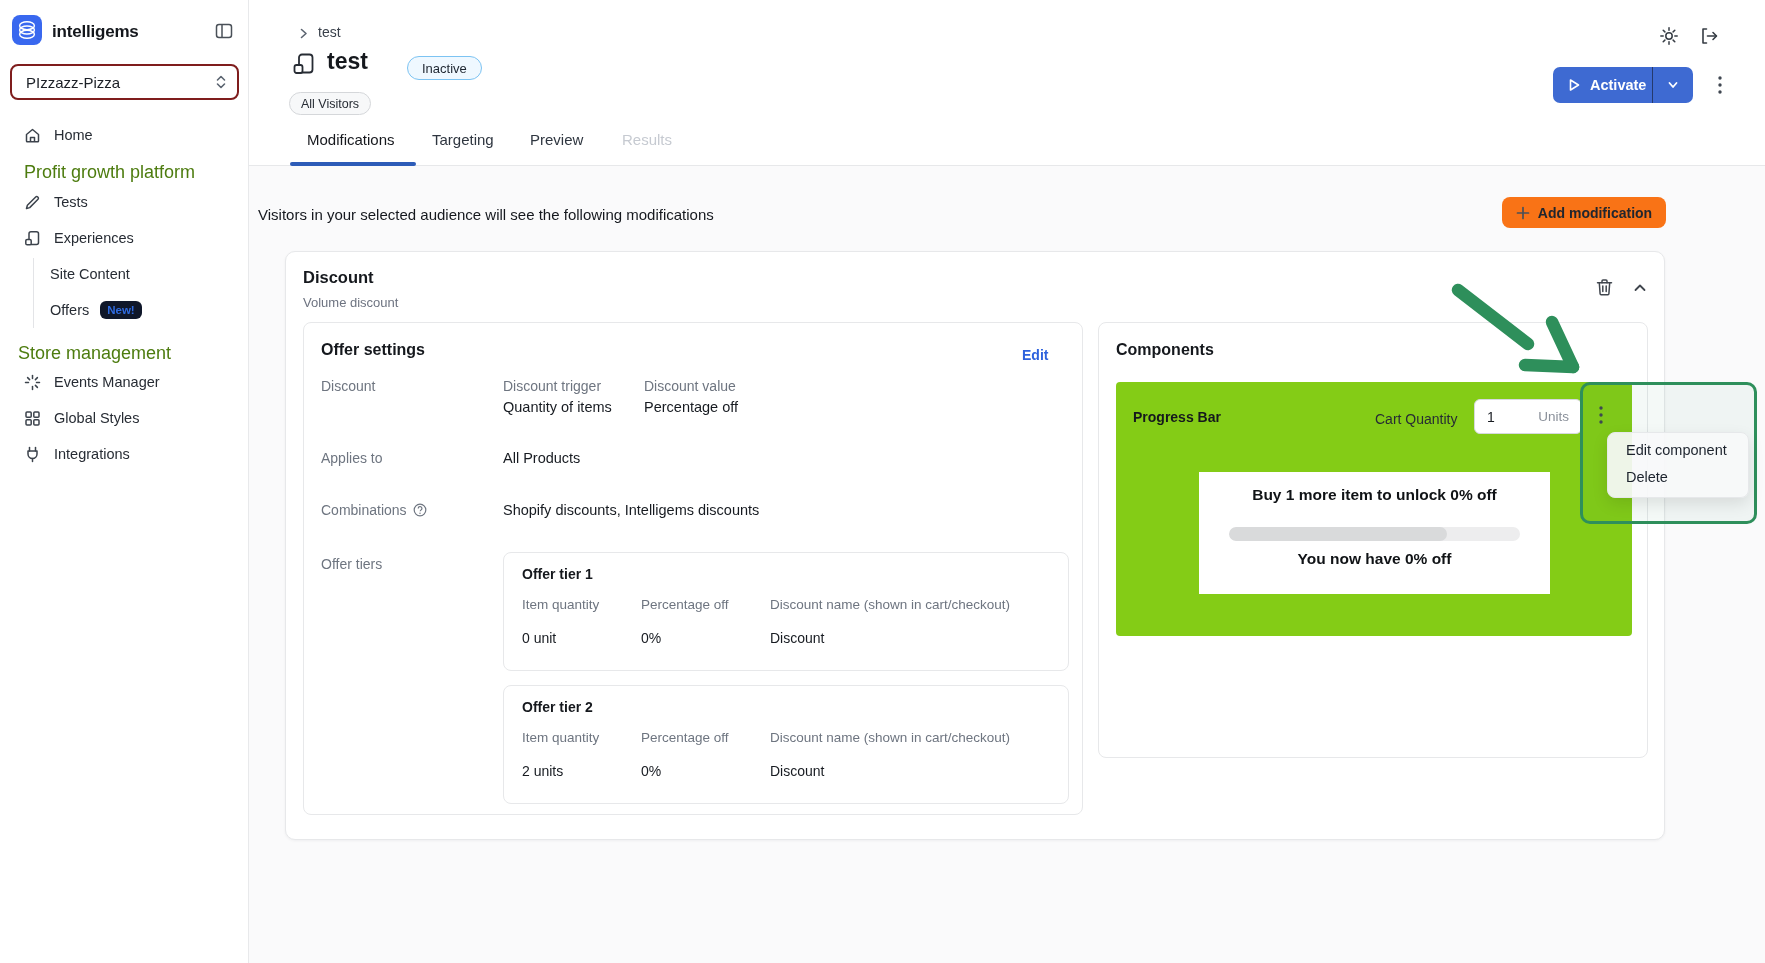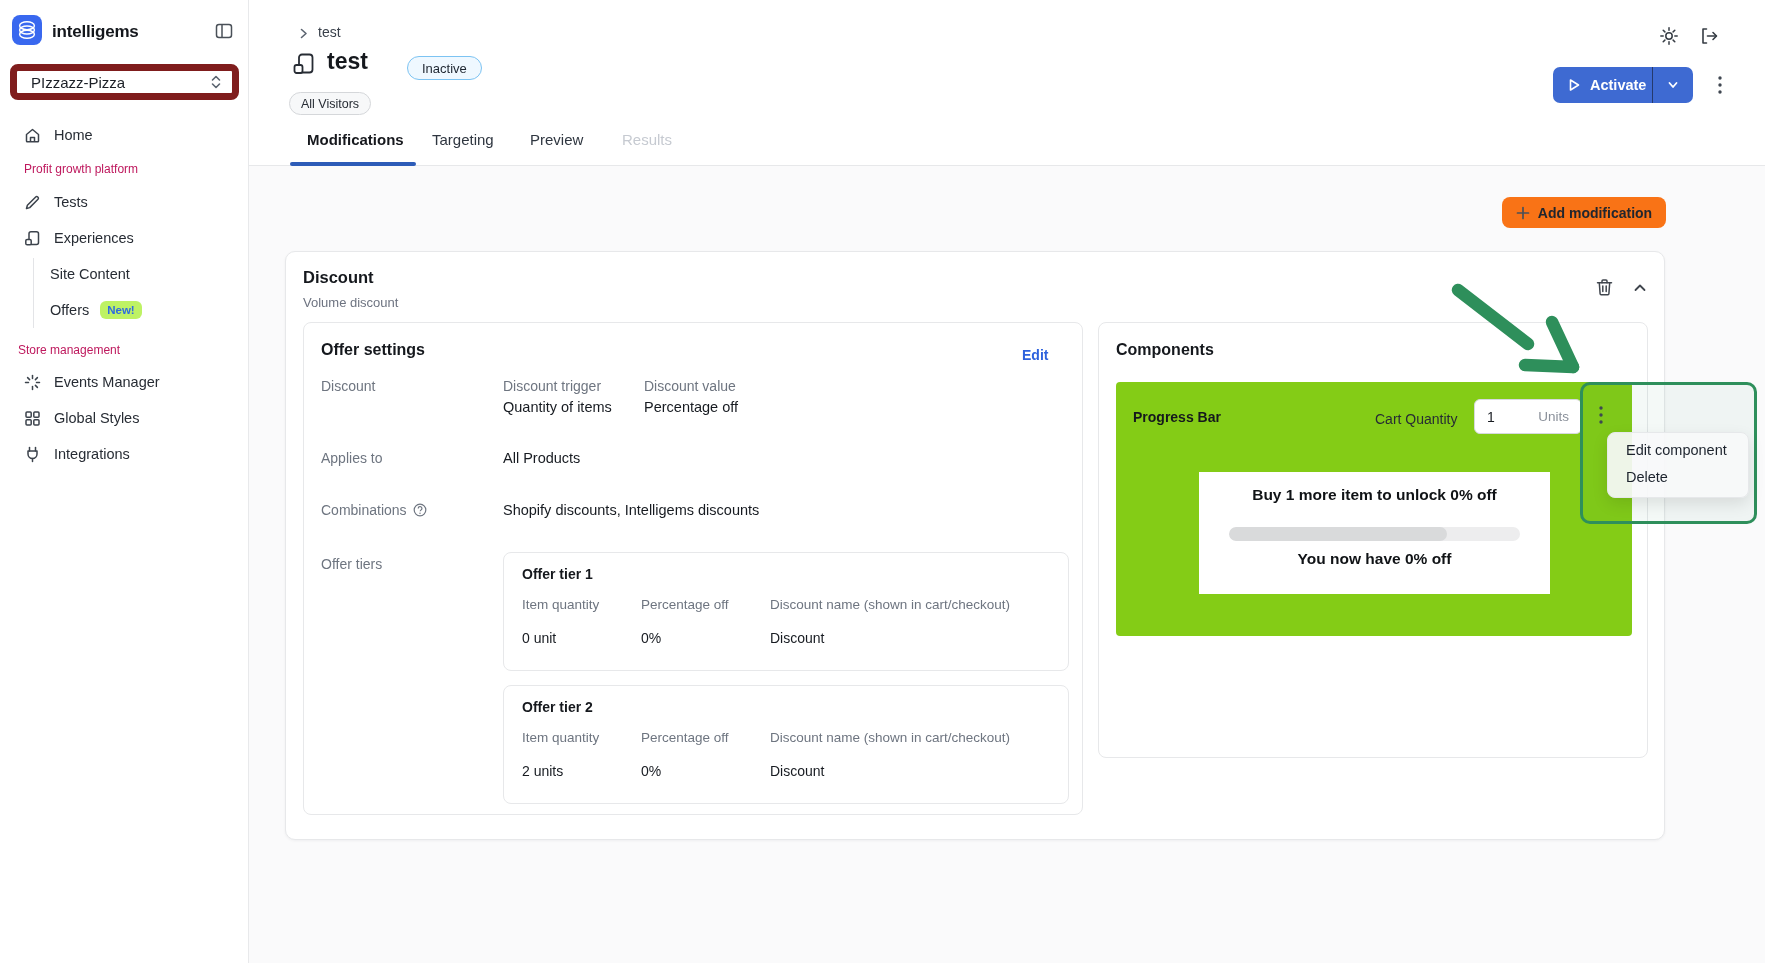--- a/index.html
+++ b/index.html
@@ -6,40 +6,40 @@
   html,body { width:1765px; height:963px; }
   body { font-family:"Liberation Sans", sans-serif; background:#fafafb; color:#171b21; overflow:hidden; }
   .page { position:relative; width:1765px; height:740px; }
   svg { display:block; }
 
   
   .sidebar { position:absolute; left:0; top:0; width:249px; height:963px; background:#fff; border-right:1px solid #e8e9eb; z-index:10; }
   .logo { position:absolute; left:12px; top:15px; width:30px; height:30px; border-radius:8px; background:#3968ef; display:flex; align-items:center; justify-content:center; }
   .brand { position:absolute; left:52px; top:22px; font-size:17px; font-weight:700; color:#14171c; letter-spacing:-0.2px; }
   .panel-toggle { position:absolute; left:214px; top:21px; width:20px; height:20px; color:#4a5058; cursor:pointer; }
-  .workspace-select { position:absolute; left:10px; top:64px; width:229px; height:36px; border:7px solid #7f1d1d; border-radius:8px; background:#fff; display:flex; align-items:center; padding:0 10px 0 14px; font-size:15px; color:#1b1f26; cursor:pointer; }
+  .workspace-select { position:absolute; left:10px; top:64px; width:229px; height:36px; border:2px solid #7f1d1d; border-radius:8px; background:#fff; display:flex; align-items:center; padding:0 10px 0 14px; font-size:15px; color:#1b1f26; cursor:pointer; }
   .workspace-select .grow { flex:1; }
   .nav-item { position:absolute; left:0; width:249px; height:34px; display:flex; align-items:center; gap:13px; padding-left:24px; font-size:14.5px; color:#272c34; cursor:pointer; }
   .nav-item .ic { width:17px; height:17px; color:#3c434c; flex:0 0 auto; }
   .nav-sub { padding-left:50px; }
-  .nav-section { position:absolute; left:24px; font-size:12px; color:#be185d; }
+  .nav-section { position:absolute; left:24px; font-size:18px; color:#4d7c0f; }
   .nav-section.sm { left:18px; }
   .sub-rail { position:absolute; left:33px; top:258px; height:70px; border-left:1px solid #e3e4e7; }
-  .new-badge { background:#bef264; color:#2f6be0; font-size:11.5px; font-weight:700; border-radius:6px; padding:3px 7px; margin-left:-2px; }
+  .new-badge { background:#0f172a; color:#2f6be0; font-size:11.5px; font-weight:700; border-radius:6px; padding:3px 7px; margin-left:-2px; }
 
   
   .header-band { position:absolute; left:249px; top:0; width:1516px; height:166px; background:#fff; border-bottom:1px solid #e7e8ea; }
   .crumb-chev { position:absolute; left:297px; top:27px; width:13px; height:13px; color:#5b6470; }
   .crumb-text { position:absolute; left:318px; top:24px; font-size:14px; color:#3a414b; cursor:pointer; }
   .title-icon { position:absolute; left:292px; top:52px; width:24px; height:24px; color:#272c34; }
   .page-title { position:absolute; left:327px; top:48px; font-size:23px; font-weight:700; color:#15181d; }
   .badge-inactive { position:absolute; left:407px; top:56px; height:24px; padding:0 14px; display:flex; align-items:center; border-radius:13px; background:#eff8ff; border:1px solid #7cc3f2; font-size:13px; color:#1d2530; }
   .chip-audience { position:absolute; left:289px; top:92px; height:23px; padding:0 11px; display:flex; align-items:center; border-radius:12px; background:#f7f8f9; border:1px solid #d5d7da; font-size:12.5px; color:#272c34; cursor:pointer; }
   .tab { position:absolute; top:131px; font-size:15px; color:#2f3640; cursor:pointer; }
-  .tab.active { font-weight:700; color:#16181d; }
+  .tab.active { font-weight:400; color:#16181d; }
   .tab.disabled { color:#c6cad1; cursor:default; }
   .tab-underline { position:absolute; left:290px; top:162px; width:126px; height:4px; background:#2d5cb8; border-radius:2px; }
   .top-icon { position:absolute; width:20px; height:20px; color:#363c44; cursor:pointer; }
   .activate-btn { position:absolute; left:1553px; top:67px; width:140px; height:36px; background:#3e6ad2; border-radius:7px; display:flex; align-items:center; color:#fff; cursor:pointer; }
   .activate-main { display:flex; align-items:center; gap:9px; padding-left:14px; width:99px; }
   .activate-label { font-size:14.5px; font-weight:700; }
   .activate-divider { width:1px; height:36px; background:#10131a; opacity:.55; }
   .activate-caret { flex:1; display:flex; align-items:center; justify-content:center; }
   .kebab-top { position:absolute; left:1712px; top:74px; width:16px; height:22px; color:#3f4650; cursor:pointer; }
 
@@ -268,20 +268,21 @@
     </span>
   </div>
   <span class="kebab-top">
     <svg viewBox="0 0 16 22" fill="currentColor">
         <circle cx="8" cy="4" r="1.7"></circle>
         <circle cx="8" cy="11" r="1.7"></circle>
         <circle cx="8" cy="18" r="1.7"></circle>
       </svg>
   </span>
 
+  <div class="headline">Visitors in your selected audience will see the following modifications</div>
 
   <div class="add-mod-btn">
     <span class="ic">
       <svg viewBox="0 0 14 14" fill="none" stroke="currentColor" stroke-width="1.7" stroke-linecap="round">
           <line x1="7" y1="1.5" x2="7" y2="12.5"></line>
           <line x1="1.5" y1="7" x2="12.5" y2="7"></line>
         </svg>
     </span>
     <span>Add modification</span>
   </div>

